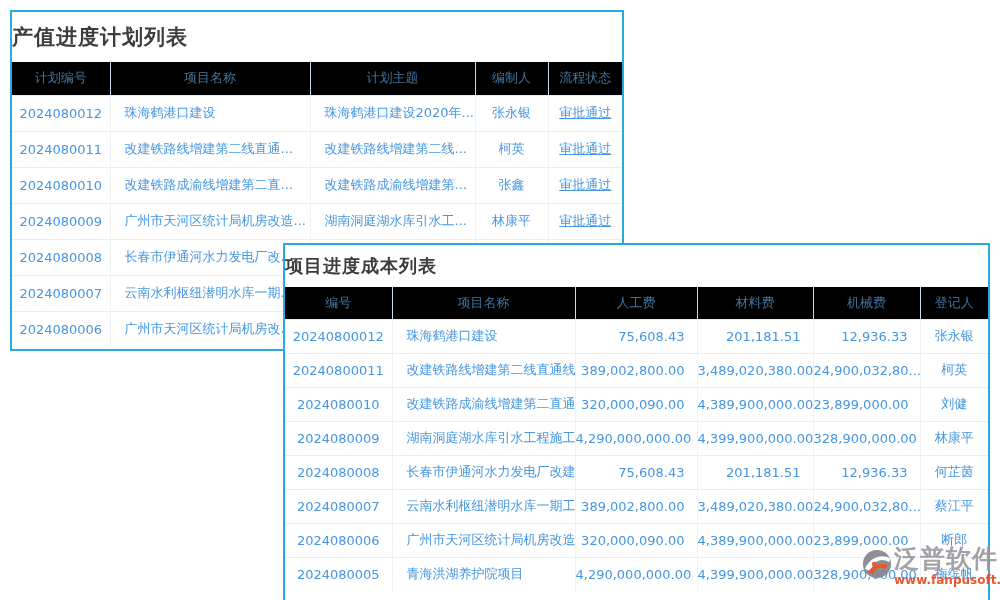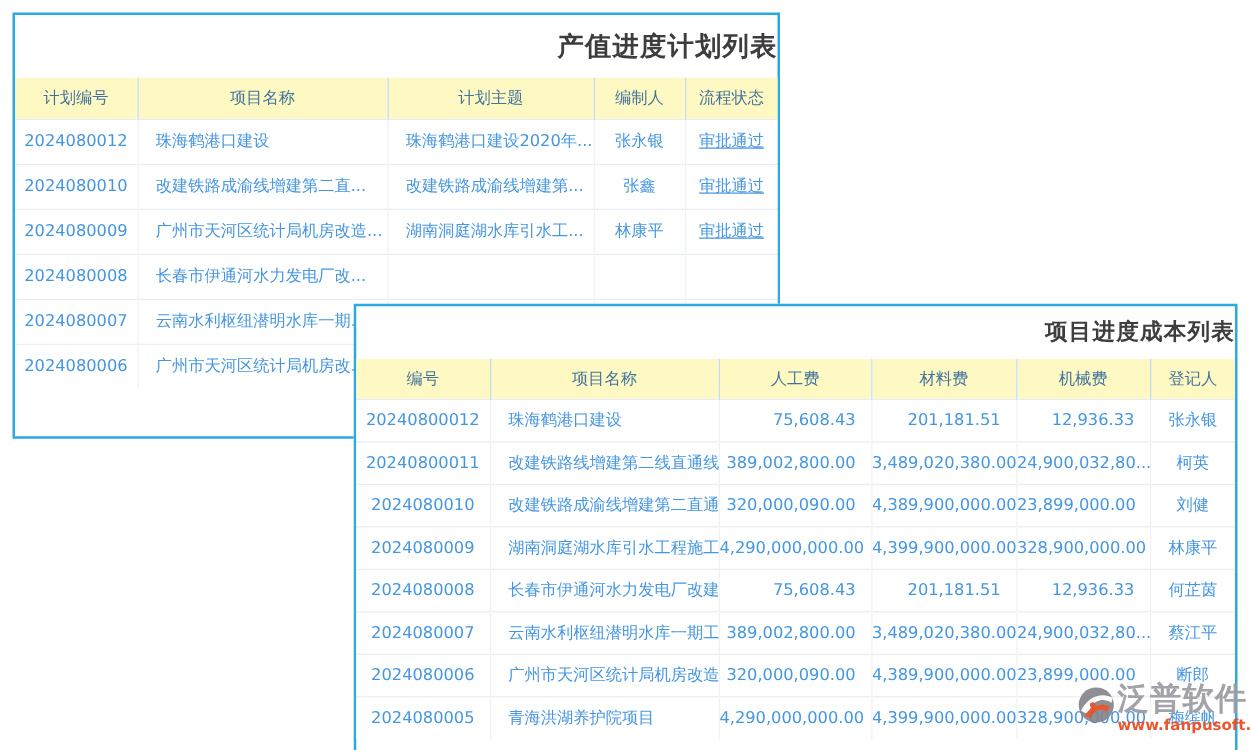--- a/index.html
+++ b/index.html
@@ -4,27 +4,27 @@
 <style>
   * { margin:0; padding:0; box-sizing:border-box; }
   html,body { width:1000px; height:600px; background:#fff; overflow:hidden;
               font-family:"DejaVu Sans","Liberation Sans",sans-serif; }
   .canvas { position:relative; width:1000px; height:600px; background:#fff; }
 
   .window { position:absolute; background:#fff; border:2px solid #2BA9E1; }
   .win-plan { left:10px; top:10px; width:614px; height:341px; z-index:1; }
   .win-cost { left:283px; top:243px; width:707px; height:414px; z-index:10; }
 
-  .win-title { font-weight:bold; color:#3d3d3d; text-align:right; letter-spacing:1px;padding-left:17px; }
+  .win-title { font-weight:bold; color:#3d3d3d; text-align:left; letter-spacing:1px; }
   .win-plan .win-title { font-size:21px; line-height:50px; height:50px; }
   .win-cost .win-title { font-size:18px; line-height:42px; height:42px; }
 
   table.grid { width:100%; border-collapse:collapse; table-layout:fixed; }
   table.grid th {
-    background:#fef9c3; color:#44749D; font-weight:normal; font-size:13px;
+    background:#000000; color:#44749D; font-weight:normal; font-size:13px;
     border-left:1px solid #C4DCEF; text-align:center;
     overflow:hidden; white-space:nowrap;
   }
   table.grid th:first-child { border-left:none; }
   .win-plan th { height:33px; }
   .win-cost th { height:32px;margin-left:32px; }
   table.grid td {
     font-size:13px; border-top:1px solid #EAEEF2; border-left:1px solid #EFF2F5;
     overflow:hidden; white-space:nowrap; text-overflow:clip;
     background:#fff; color:#4696E0;
@@ -68,20 +68,27 @@
             <th>编制人</th>
             <th>流程状态</th>
           </tr>
       </thead>
       <tbody>
           <tr>
             <td class="c-center">2024080012</td>
             <td class="c-left">珠海鹤港口建设</td>
             <td class="c-left">珠海鹤港口建设2020年...</td>
             <td class="c-center">张永银</td>
+            <td class="c-status">审批通过</td>
+          </tr>
+          <tr>
+            <td class="c-center">2024080011</td>
+            <td class="c-left">改建铁路线增建第二线直通...</td>
+            <td class="c-left">改建铁路线增建第二线...</td>
+            <td class="c-center">柯英</td>
             <td class="c-status">审批通过</td>
           </tr>
           <tr>
             <td class="c-center">2024080010</td>
             <td class="c-left">改建铁路成渝线增建第二直...</td>
             <td class="c-left">改建铁路成渝线增建第...</td>
             <td class="c-center">张鑫</td>
             <td class="c-status">审批通过</td>
           </tr>
           <tr>

